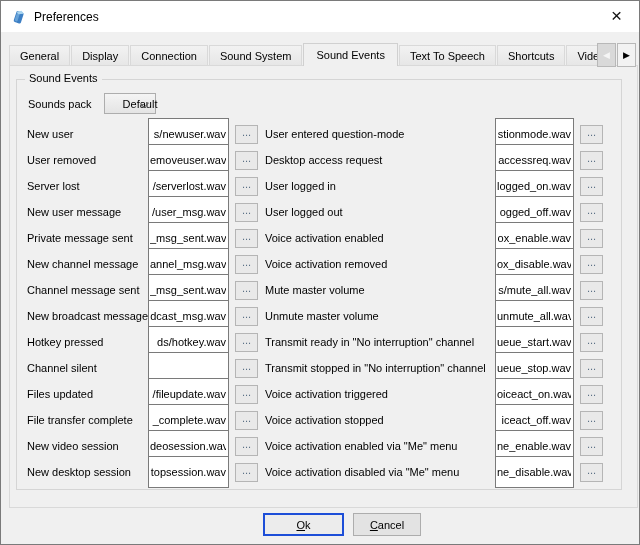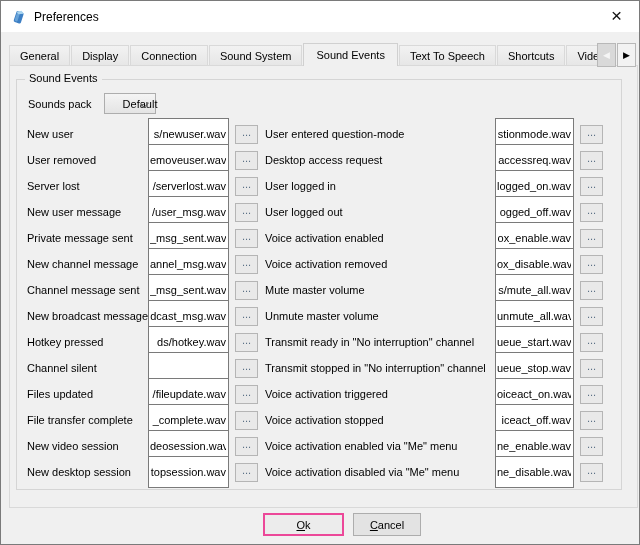--- a/index.html
+++ b/index.html
@@ -146,21 +146,21 @@
 
   
   .btn {
     position: absolute; top: 512px; height: 23px;
     display: flex; align-items: center; justify-content: center;
     font-size: 11px;
   }
   .btn-ok {
     left: 262px; width: 81px;
     background: #ececec;
-    border: 2px solid #ec4899;
+    border: 2px solid #1d4ed8;
   }
   .btn-cancel {
     left: 352px; width: 68px;
     background: #e3e3e3;
     border: 1px solid #adadad;
   }
   .btn-label { display: block; }
   .btn-label::first-letter { text-decoration: underline; }
 </style>
 </head>

